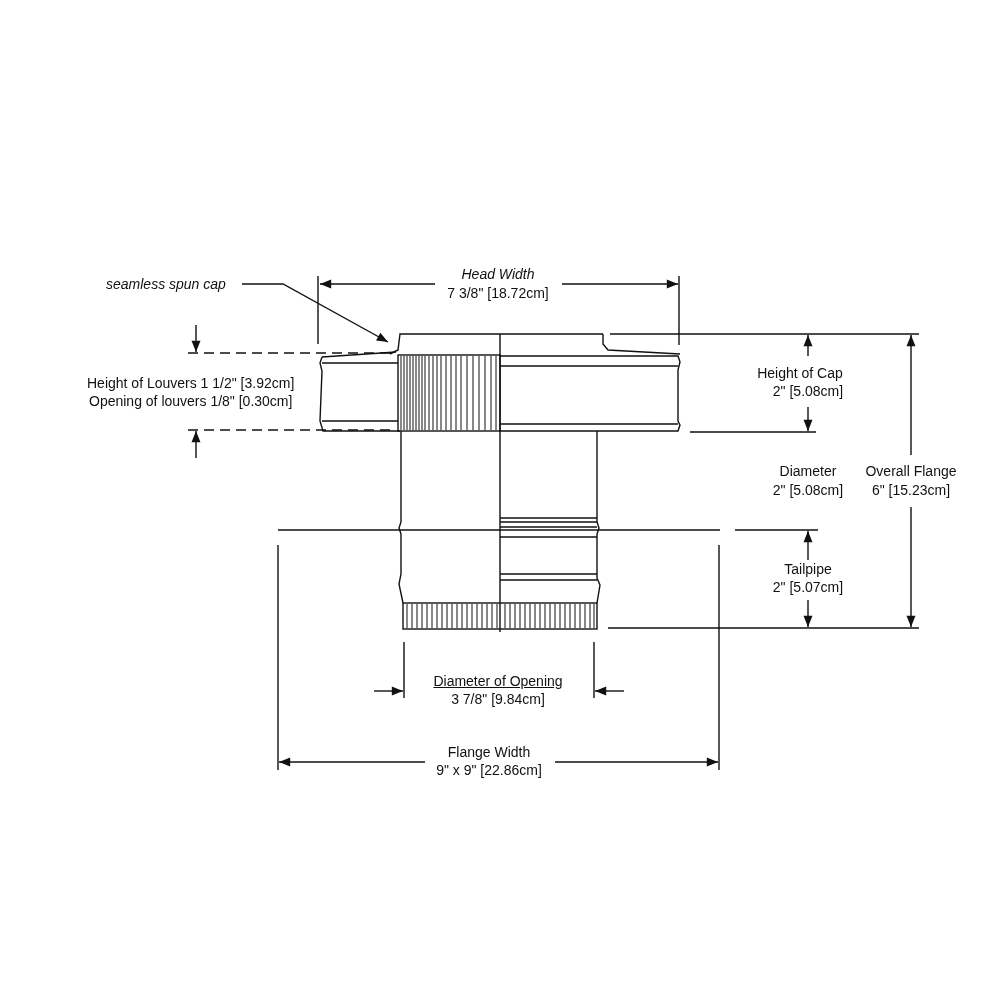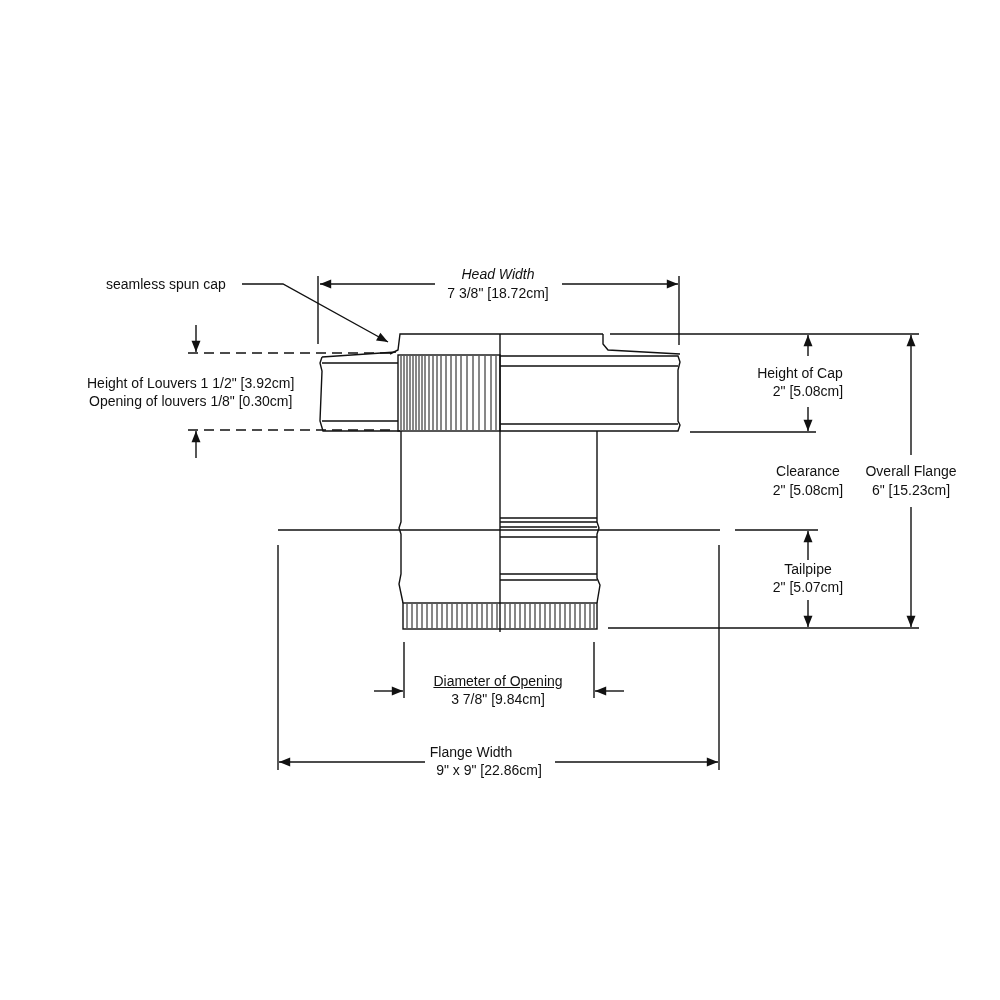--- a/index.html
+++ b/index.html
@@ -80,37 +80,37 @@
     <line x1="374" y1="691" x2="403" y2="691" marker-end="url(#ah)"></line>
     <line x1="624" y1="691" x2="595" y2="691" marker-end="url(#ah)"></line>
 
     <line x1="278" y1="545" x2="278" y2="770"></line>
     <line x1="719" y1="545" x2="719" y2="770"></line>
     <line x1="279" y1="762" x2="425" y2="762" marker-start="url(#ah)"></line>
     <line x1="555" y1="762" x2="718" y2="762" marker-end="url(#ah)"></line>
   </g>
 </svg>
 
-<div class="lbl" style="left:106px; top:275px;">seamless spun cap</div>
+<div class="lbl" style="left:106px; top:275px;font-style:italic;">seamless spun cap</div>
 
 <div class="lbl c" style="left:498px; top:265px;font-style:italic;">Head Width</div>
 <div class="lbl c" style="left:498px; top:284px;">7 3/8" [18.72cm]</div>
 
 <div class="lbl" style="left:87px; top:374px;">Height of Louvers 1 1/2" [3.92cm]</div>
 <div class="lbl" style="left:89px; top:392px;">Opening of louvers 1/8" [0.30cm]</div>
 
 <div class="lbl c" style="left:800px; top:364px;">Height of Cap</div>
 <div class="lbl c" style="left:808px; top:382px;">2" [5.08cm]</div>
 
-<div class="lbl c" style="left:808px; top:462px;">Clearance</div>
+<div class="lbl c" style="left:808px; top:462px;">Diameter</div>
 <div class="lbl c" style="left:808px; top:481px;">2" [5.08cm]</div>
 
 <div class="lbl c" style="left:911px; top:462px;">Overall Flange</div>
 <div class="lbl c" style="left:911px; top:481px;">6" [15.23cm]</div>
 
 <div class="lbl c" style="left:808px; top:560px;">Tailpipe</div>
 <div class="lbl c" style="left:808px; top:578px;">2" [5.07cm]</div>
 
 <div class="lbl c" style="left:498px; top:672px;text-decoration:underline;">Diameter of Opening</div>
 <div class="lbl c" style="left:498px; top:690px;">3 7/8" [9.84cm]</div>
 
-<div class="lbl c" style="left:471px; top:743px;">Flange Width</div>
+<div class="lbl c" style="left:489px; top:743px;">Flange Width</div>
 <div class="lbl c" style="left:489px; top:761px;">9" x 9" [22.86cm]</div>
 
 </body></html>

